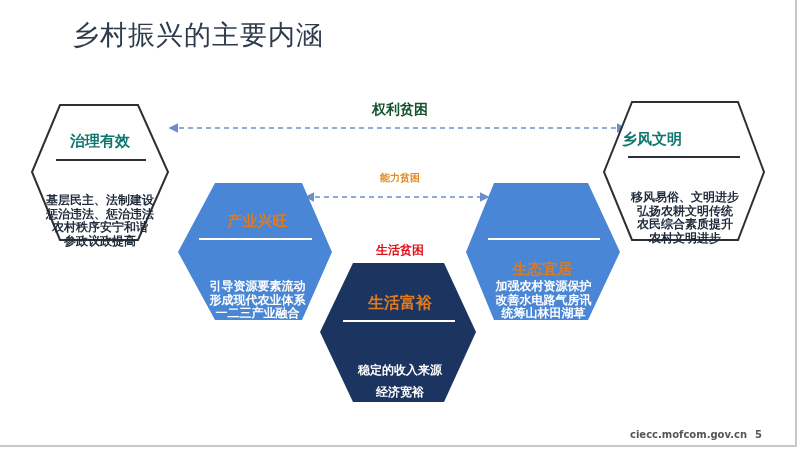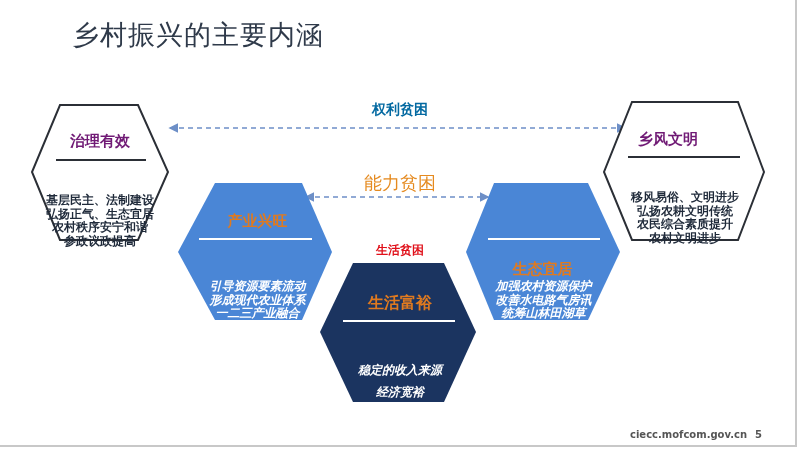--- a/index.html
+++ b/index.html
@@ -13,30 +13,30 @@
     position: absolute; left: 0; top: 0; width: 797px; height: 447px;
     border-right: 2px solid #c8c8c8; border-bottom: 2px solid #c8c8c8;
     box-sizing: border-box;
   }
   .title {
     position: absolute; left: 72px; top: 17px;
     font-size: 27px; color: #2f3a4a; letter-spacing: 1px; font-weight: normal;
   }
   svg.diagram { position: absolute; left: 0; top: 0; }
   .txt { position: absolute; text-align: center; white-space: nowrap; }
-  .label-rights { left: 340px; top: 101px; width: 120px; font-size: 14px; font-weight: bold; color: #0369a1; }
-  .label-ability { left: 340px; top: 171px; width: 120px; font-size: 18px; font-weight: normal; color: #e58a1f; }
+  .label-rights { left: 340px; top: 101px; width: 120px; font-size: 14px; font-weight: bold; color: #14532d; }
+  .label-ability { left: 340px; top: 171px; width: 120px; font-size: 10px; font-weight: bold; color: #e58a1f; }
   .label-living { left: 340px; top: 242px; width: 120px; font-size: 12px; font-weight: bold; color: #e0101a; }
 
   .hex-title { font-size: 15px; font-weight: bold; }
   .hex-lines { font-size: 12px; font-weight: bold; line-height: 13.5px; margin-top: 28px; }
-  .dark-title { color: #701a75; }
+  .dark-title { color: #0f766e; }
   .dark-lines { color: #1f2a3a; }
   .orange-title { color: #e07a1f; }
-  .white-lines { color: #ffffff; font-style: italic; }
+  .white-lines { color: #ffffff; }
 
   .footer {
     position: absolute; right: 38px; top: 429px;
     font-size: 10px; color: #555; font-weight: bold;
   }
   .footer .page { margin-left: 8px; }
 </style>
 </head>
 <body>
 
@@ -74,26 +74,26 @@
   <line x1="343" y1="321" x2="455" y2="321" stroke="#ffffff" stroke-width="2"></line>
 </svg>
 
 <div class="txt label-rights">权利贫困</div>
 <div class="txt label-ability">能力贫困</div>
 <div class="txt label-living">生活贫困</div>
 
 <div class="txt hex-title dark-title" style="left:50px; top:132px; width:100px;">治理有效</div>
 <div class="txt hex-lines dark-lines" style="left:40px; top:166px; width:120px;">
   <div>基层民主、法制建设</div>
-  <div>弘扬正气、生态宜居</div>
+  <div>惩治违法、惩治违法</div>
   <div>农村秩序安宁和谐</div>
   <div>参政议政提高</div>
 </div>
 
-<div class="txt hex-title dark-title" style="left:618px; top:130px; width:100px;text-align:center;">乡风文明</div>
+<div class="txt hex-title dark-title" style="left:602px; top:130px; width:100px;text-align:center;">乡风文明</div>
 <div class="txt hex-lines dark-lines" style="left:620px; top:163px; width:130px;">
   <div>移风易俗、文明进步</div>
   <div>弘扬农耕文明传统</div>
   <div>农民综合素质提升</div>
   <div>农村文明进步</div>
 </div>
 
 <div class="txt hex-title orange-title" style="left:205px; top:212px; width:105px;">产业兴旺</div>
 <div class="txt hex-lines white-lines" style="left:195px; top:252px; width:125px;">
   <div>引导资源要素流动</div>

